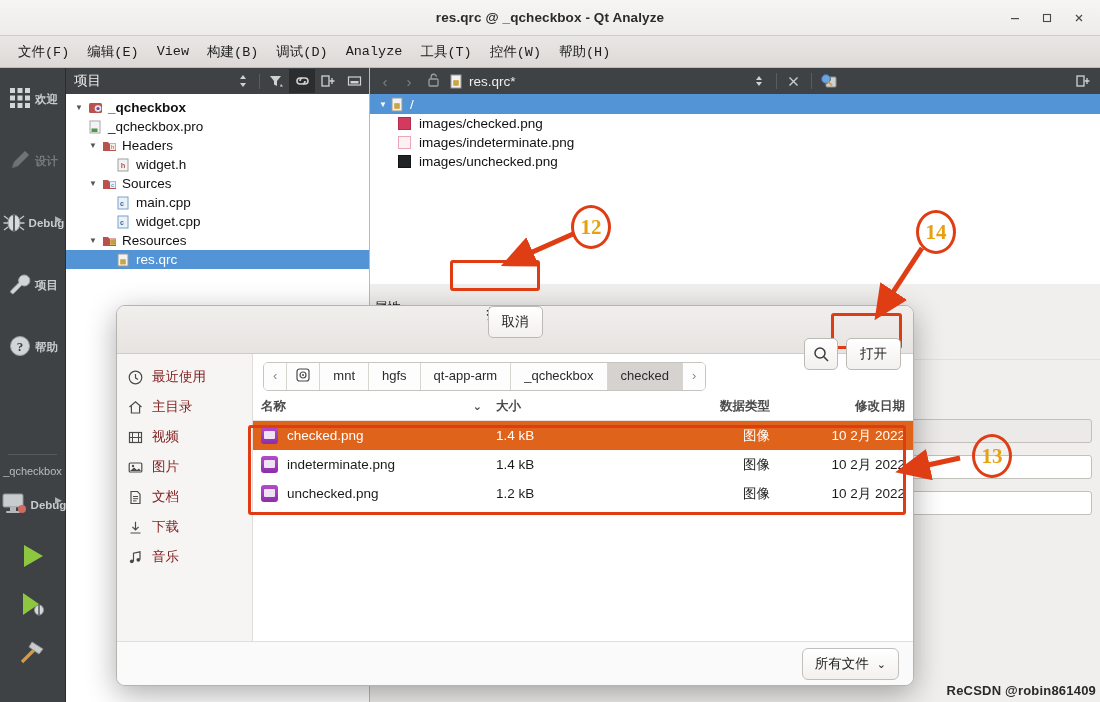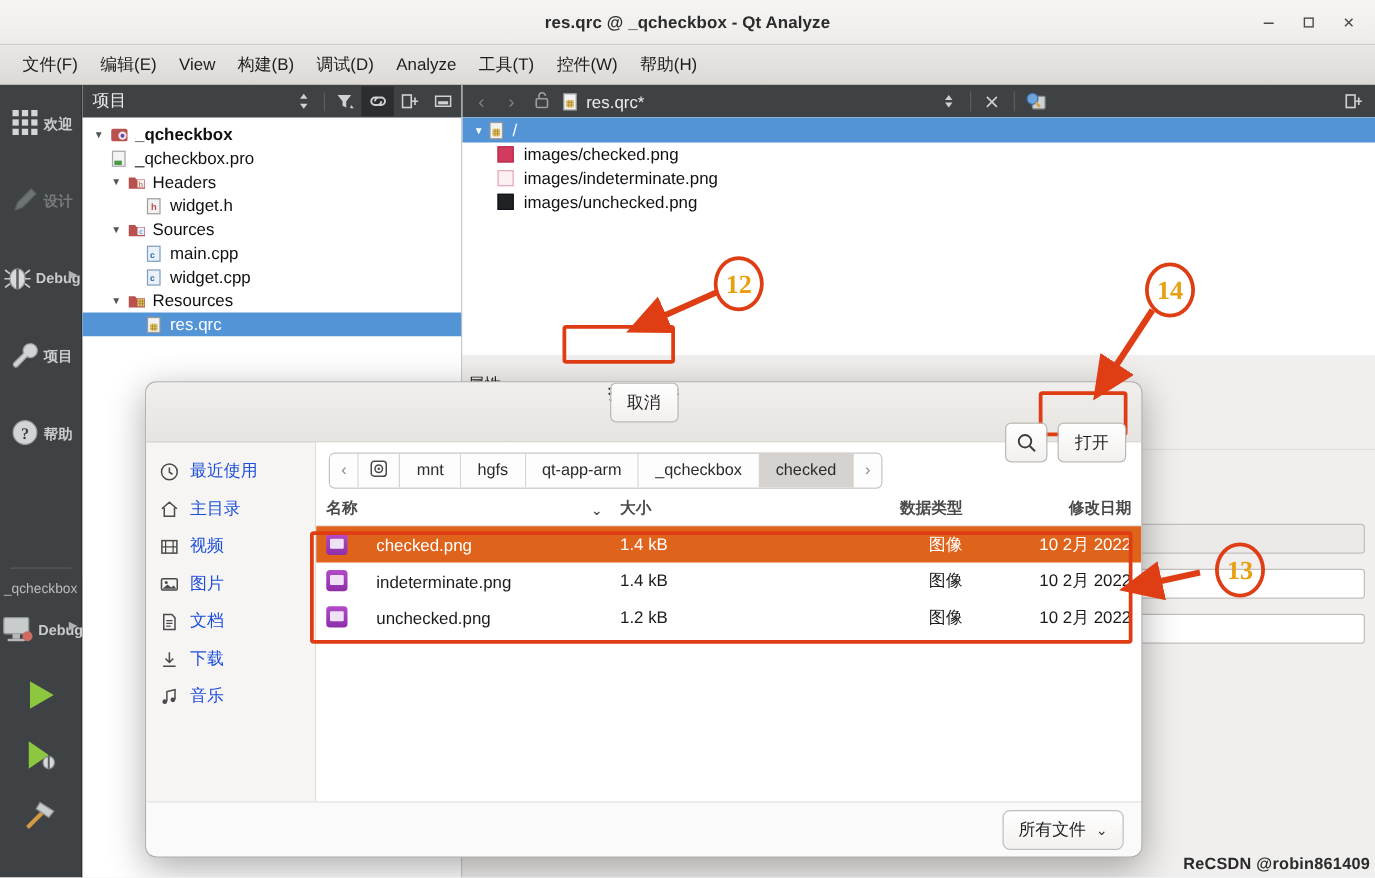--- a/index.html
+++ b/index.html
@@ -21,21 +21,21 @@
   #winbtns{ position:absolute; right:6px; top:0; height:36px; display:flex; align-items:center; gap:2px;}
   .winbtn{ width:30px;height:30px; display:flex;align-items:center;justify-content:center;
            color:#4a4a4a; font-size:14px; border-radius:4px;}
   .winbtn svg{ display:block; }
 
   
   #menubar{
     position:absolute; left:0; top:36px; width:1100px; height:32px;
     background:linear-gradient(#e9e7e4,#ddd9d6);
     border-bottom:1px solid #bfbab5;
-    display:flex; align-items:center; padding-left:10px; gap:2px;
+    display:flex; align-items:center; padding-left:10px; gap:2px;font-family:Liberation Mono, monospace;
   }
   .menuitem{ padding:4px 8px; font-size:13.5px; color:#1d1d1d; white-space:nowrap;}
 
   
   #modebar{
     position:absolute; left:0; top:68px; width:66px; height:634px;
     background:#3f4244; border-right:1px solid #2b2d2f;
   }
   .mode{ width:66px; height:62px; display:flex; flex-direction:row;
          align-items:center; justify-content:center; gap:3px; position:relative;}
@@ -142,37 +142,37 @@
   .iconbtn{
     width:34px;height:32px; background:linear-gradient(#ffffff,#f2f0ee);
     border:1px solid #bdb9b5; border-radius:5px;
     display:flex;align-items:center;justify-content:center;
   }
   #dlgbody{ display:flex; height:287px;}
   #dlgside{
     width:136px; background:#f7f5f4; border-right:1px solid #dedbd8;
     padding-top:8px;
   }
-  .sideitem{ display:flex; align-items:center; gap:9px; padding:6px 10px; font-size:13.5px; color:#1d4ed8;}
+  .sideitem{ display:flex; align-items:center; gap:9px; padding:6px 10px; font-size:13.5px; color:#7f1d1d;}
   .sideitem .si{ width:16px; display:flex; align-items:center; justify-content:center; color:#4a4a4a;}
   #dlgmain{ flex:1; background:#fff; position:relative;}
   #pathbar{ height:44px; display:flex; align-items:center; padding:0 10px;}
   .pathgrp{ display:flex; border:1px solid #c8c4c0; border-radius:5px; overflow:hidden; background:#fff;}
   .pathseg{
     padding:5px 13px; font-size:13px; color:#2b2b2b;
     border-right:1px solid #d8d4d0; background:#fdfdfd; white-space:nowrap;
   }
   .pathseg:last-child{ border-right:none;}
   .pathseg.cur{ background:#d5d2cf; }
   .pathseg.nav{ color:#8a8a8a; padding:5px 9px;}
   #colhdr{
     display:flex; font-size:12.5px; color:#4a4a4a; font-weight:bold;
     padding:0 8px 5px 8px; border-bottom:1px solid #e4e1de;
   }
-  .c-name{ width:235px; display:flex; align-items:flex-end; gap:14px;}
+  .c-name{ width:235px; display:flex; align-items:center; gap:0;}
   .c-size{ width:80px;}
   .c-type{ flex:1;text-align:right;}
   .c-date{ width:135px; text-align:right;}
   .frow{
     display:flex; align-items:center; height:29px; font-size:13.5px;
     color:#1b1b1b; padding:0 8px;
   }
   .frow.sel{ background:#e0631b; color:#fff;}
   .fileicon{
     width:17px;height:17px;border-radius:3px;

